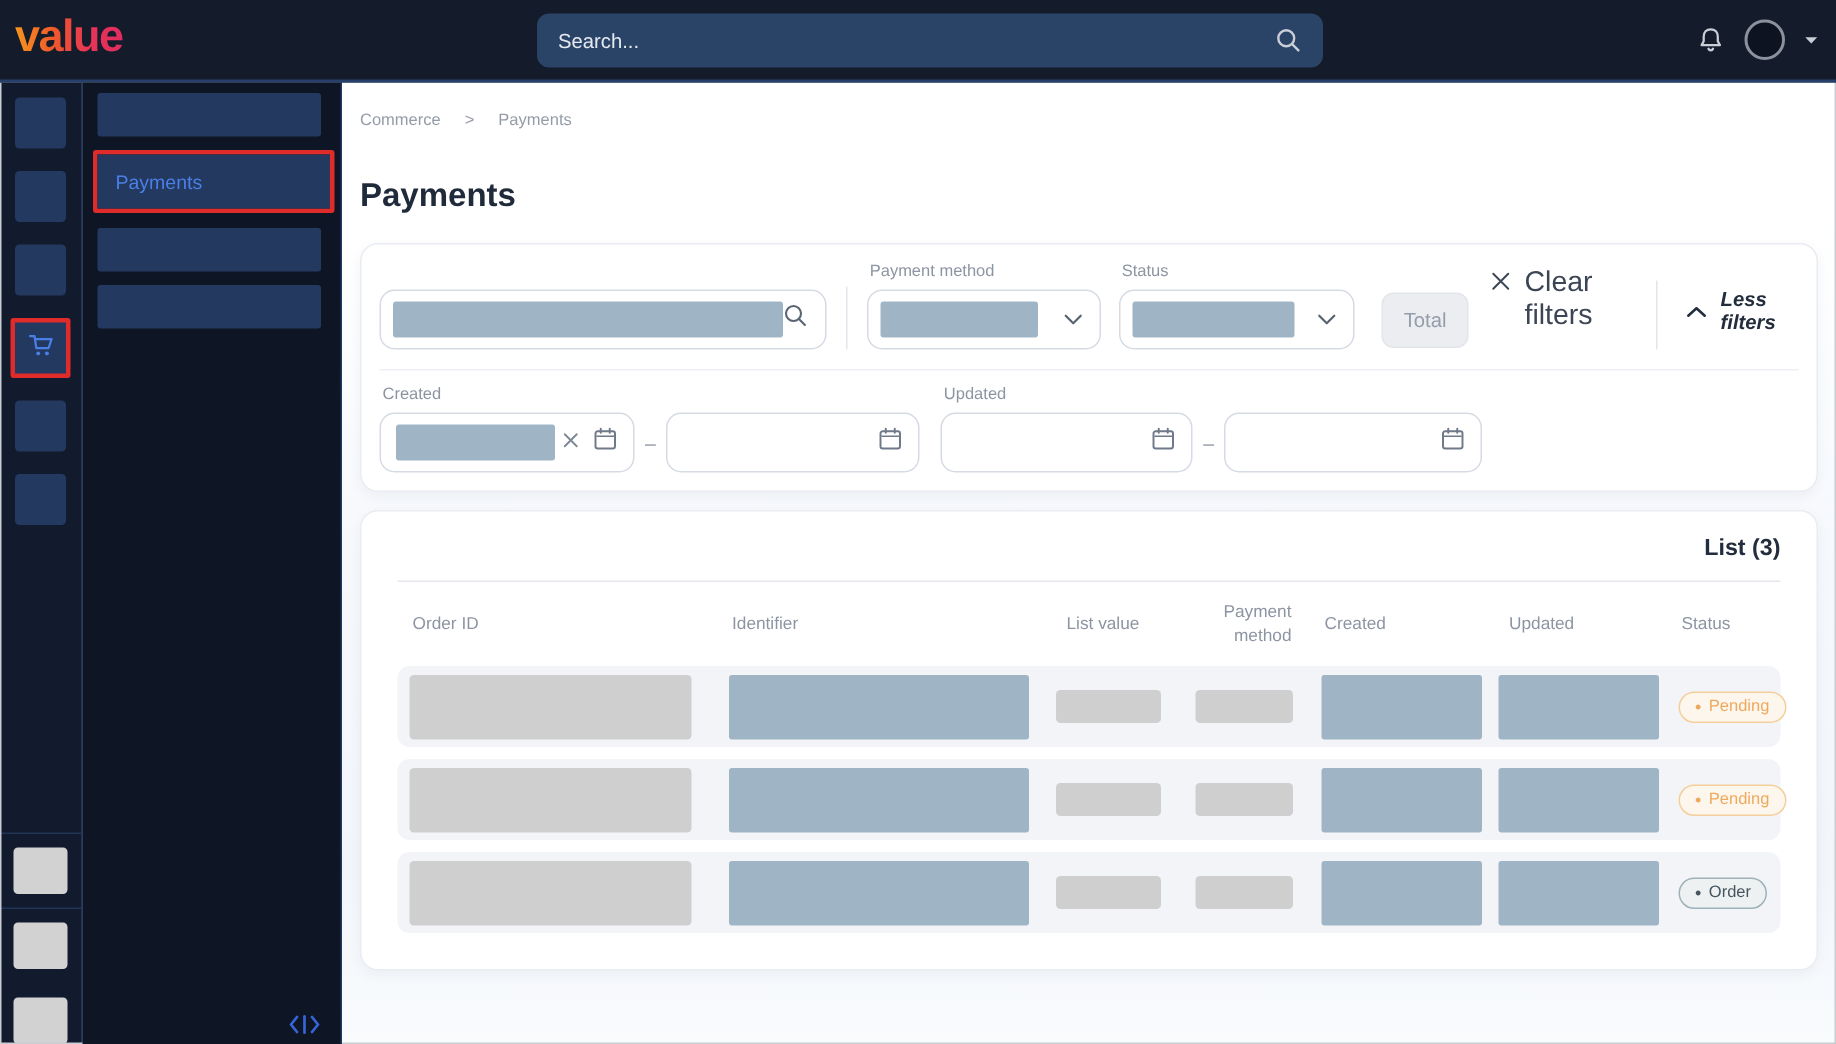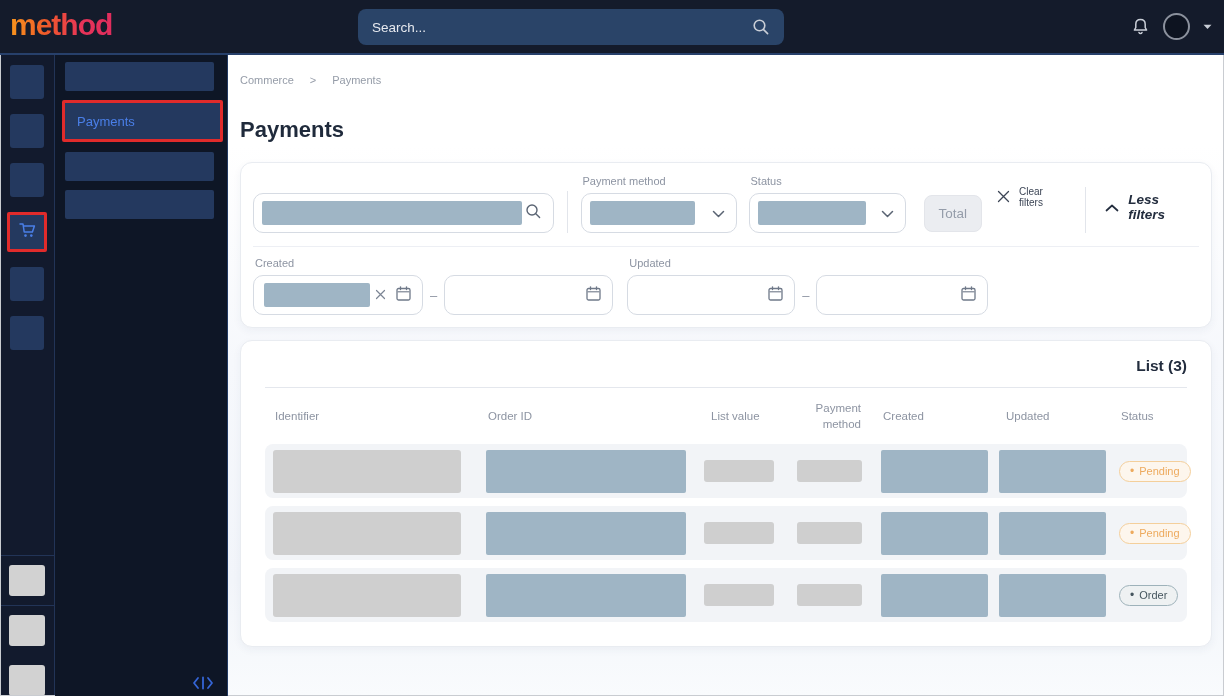--- a/index.html
+++ b/index.html
@@ -27,21 +27,21 @@
   .logo {
     margin-left:10px;
     font-size:30px; font-weight:bold; letter-spacing:-1px;
     background:linear-gradient(90deg,#f7941d 0%,#ef5a2a 35%,#e73458 70%,#e02d5e 100%);
     -webkit-background-clip:text; background-clip:text; color:transparent;
     cursor:pointer; line-height:1;
     padding-bottom:4px;
   }
   .topsearch {
     position:absolute; left:358px; top:9px;
-    width:426px; height:36px;
+    width:524px; height:36px;
     background:var(--searchbar-bg,#2a4468);
     border-radius:8px;
     display:flex; align-items:center;
     padding:0 14px;
   }
   .topsearch input {
     flex:1; background:transparent; border:none; outline:none;
     color:#fff; font-size:13.5px; font-family:"Liberation Sans",sans-serif;
   }
   .topsearch input::placeholder { color:#e6e9ef; opacity:1; }
@@ -165,23 +165,23 @@
   .vdiv { width:1px; height:42px; background:#e2e5eb; margin:0 13px; align-self:flex-end; }
   .vdiv2 { width:1px; height:46px; background:#e2e5eb; margin-left:16px; align-self:flex-end; }
 
   .apply-btn {
     margin-left:18px; height:37px; padding:0 14px;
     background:#ebedf1; border:1px solid #e3e5ea; border-radius:8px;
     color:#959daa; font-size:13.5px; font-family:"Liberation Sans",sans-serif;
     cursor:pointer; align-self:flex-end; margin-bottom:1px;
   }
   .clear-btn {
-    margin-left:15px; display:flex; align-items:center; gap:9px;
-    font-size:10px; color:#3c4555; cursor:pointer;
-    align-self:flex-end; margin-bottom:25px;
+    margin-left:15px; display:flex; gap:9px;
+    font-size:19px; color:#3c4555; cursor:pointer;
+    align-self:flex-end; margin-bottom:11px;
   }
   .less-btn {
     margin-left:19px; display:flex; align-items:center; gap:9px;
     font-size:13.5px; font-weight:700; color:#232d3e; cursor:pointer;
     align-self:flex-end; margin-bottom:11px;font-style:italic;
   }
   .filter-hr { border:none; border-top:1px solid #edeff4; margin:13px 0 10px; }
 
   .datebox { padding:0 10px; }
   .d1 { width:170px; } .d1 .redact { width:106px; height:24px; }
@@ -231,21 +231,21 @@
     background:var(--paid-bg,#eef1f2);
   }
   .badge .dot { font-size:12px; line-height:1; }
 </style>
 </head>
 <body>
 
 <div id="page">
 
   <div class="topbar">
-    <div class="logo">method</div>
+    <div class="logo">value</div>
 
     <div class="topsearch">
       <input type="text" placeholder="Search..." style="">
       <span class="icon-btn">
         <svg width="18" height="18" viewBox="0 0 18 18" fill="none">
           <circle cx="7.5" cy="7.5" r="5.3" stroke="#c9ced7" stroke-width="1.6"></circle>
           <line x1="11.6" y1="11.6" x2="15.6" y2="15.6" stroke="#c9ced7" stroke-width="1.6" stroke-linecap="round"></line>
         </svg>
       </span>
     </div>
@@ -454,22 +454,22 @@
             </div>
           </div>
         </div>
       </div>
 
       <div class="card list-card">
         <div class="list-title">List (3)</div>
         <hr class="list-hr">
 
         <div class="lgrid lhead">
+          <div>Order ID</div>
           <div>Identifier</div>
-          <div>Order ID</div>
           <div>List value</div>
           <div class="wrapcell">Payment method</div>
           <div>Created</div>
           <div>Updated</div>
           <div>Status</div>
         </div>
 
         <div class="lgrid lrow">
           <div>
               <div class="redact-gray c-id"></div>

